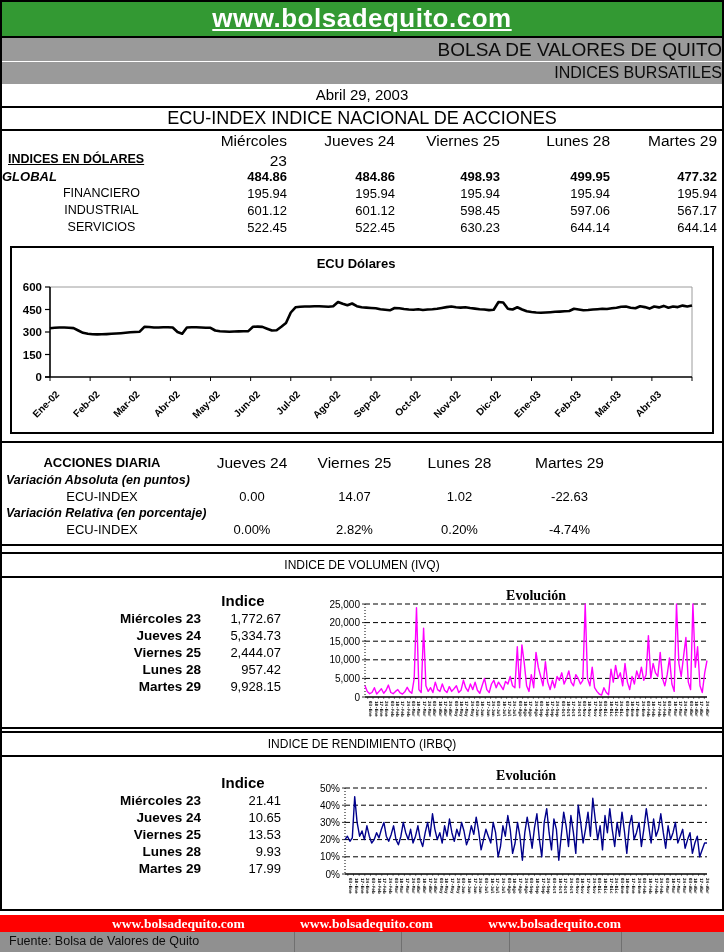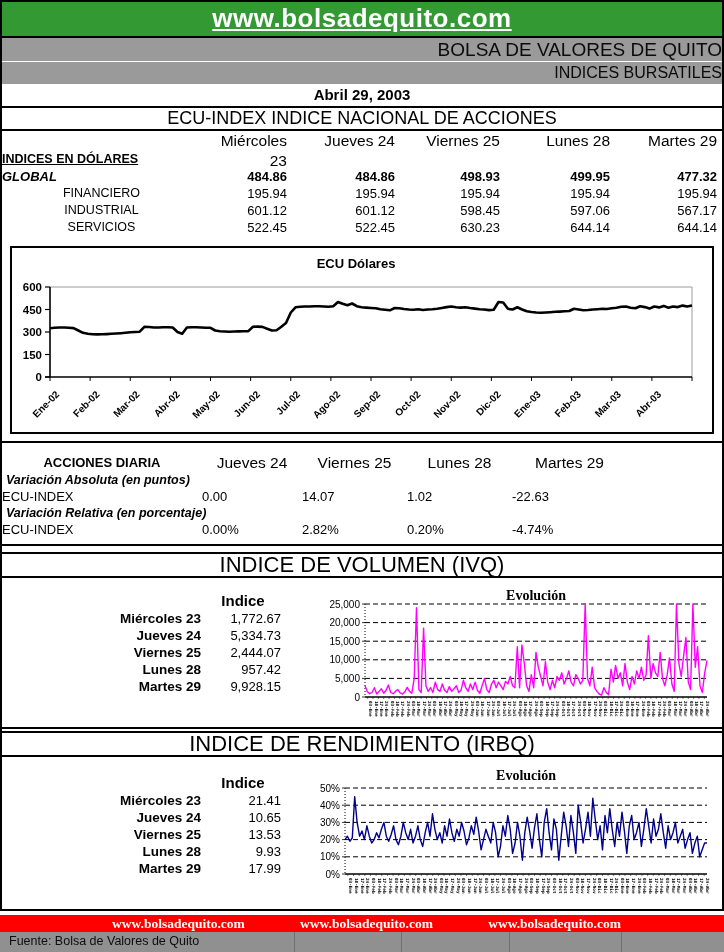--- a/index.html
+++ b/index.html
@@ -8,49 +8,49 @@
         font-family:"Liberation Sans",sans-serif;color:#000}
   .abs{position:absolute}
   .frame{left:0;top:0;width:724px;height:911px;border:2px solid #000;pointer-events:none;z-index:6}
   .banner{left:2px;top:2px;width:720px;height:36px;background:#339933;border-bottom:2px solid #000;
           text-align:center;line-height:33px;z-index:2}
   .banner a{color:#fff;font-size:26px;font-weight:bold;letter-spacing:.5px;text-decoration:underline}
   .gbar{left:2px;width:720px;background:#9A9A9A;text-align:right;color:#0b0b0b}
   .g1{top:38px;height:23px;line-height:23px;font-size:19px}
   .g2{top:62px;height:22px;line-height:22px;font-size:16px}
   .daterow{left:2px;top:84px;width:720px;height:22px;line-height:22px;text-align:center;
-           font-size:15px;font-weight:bold}
+           font-size:15px;font-weight:normal}
   .hl{left:2px;width:720px;height:2px;background:#000}
   .sectitle{left:2px;width:720px;text-align:center;background:#fff}
   .ecu-title{top:108px;height:33px;line-height:21px;font-size:18px}
-  .boxtitle{border-top:2px solid #000;border-bottom:2px solid #000;height:26px;line-height:22px;font-size:22px}
+  .boxtitle{border-top:2px solid #000;border-bottom:2px solid #000;height:26px;line-height:22px;font-size:12px}
   .ivq-title{top:552px}
   .irbq-title{top:731px}
   
   .main-table{left:2px;top:131px;width:719px}
   .mt-row{display:grid;grid-template-columns:201px 86px 108px 105px 110px 107px;height:17px;
           font-size:13px;line-height:17px}
   .mt-head{height:20px;line-height:20px;font-size:15.5px}
   .num{text-align:right;padding-right:2px}
-  .grp{font-weight:bold;text-decoration:underline;font-size:12.5px;}
+  .grp{font-weight:bold;text-decoration:underline;font-size:12.5px;padding-left:6px}
   .glab{font-weight:bold;font-style:italic;padding-left:0}
   .slab{text-align:center;padding-right:2px;font-size:12.5px}
   .bold{font-weight:bold}
   
   .ecu-box{left:10px;top:246px;width:704px;height:188px;border:2px solid #000;background:#fff}
   
   .variacion{left:2px;top:441px;width:720px;height:105px;border-top:2px solid #000;
              border-bottom:2px solid #000;padding-top:11px;background:#fff}
   .var-row{display:grid;grid-template-columns:200px 100px 105px 105px 115px}
   .var-head{height:18px;line-height:18px;font-size:15.5px}
   .var-head .vtitle{font-size:13px;font-weight:bold;text-align:center}
   .var-head .dcol{text-align:center}
   .var-sec{height:16px;line-height:16px;font-size:12.5px;font-weight:bold;font-style:italic;padding-left:4px}
   .var-val{height:17px;line-height:17px;font-size:13px}
-  .var-val .c{text-align:left}
+  .var-val .c{text-align:center}
   
   .stable{left:2px;width:290px;background:#fff}
   .vq-table{top:591px}
   .rb-table{top:773px}
   .st-row{display:grid;grid-template-columns:201px 80px;height:17px;line-height:17px;font-size:13px}
   .st-head{height:19px;line-height:19px;font-size:15px;font-weight:bold}
   .st-head .hc{text-align:center}
   .st-lab{text-align:right;font-weight:bold;font-size:13.5px;padding-right:2px}
   .st-val{text-align:right;padding-right:2px}
   svg{position:absolute;overflow:visible}

